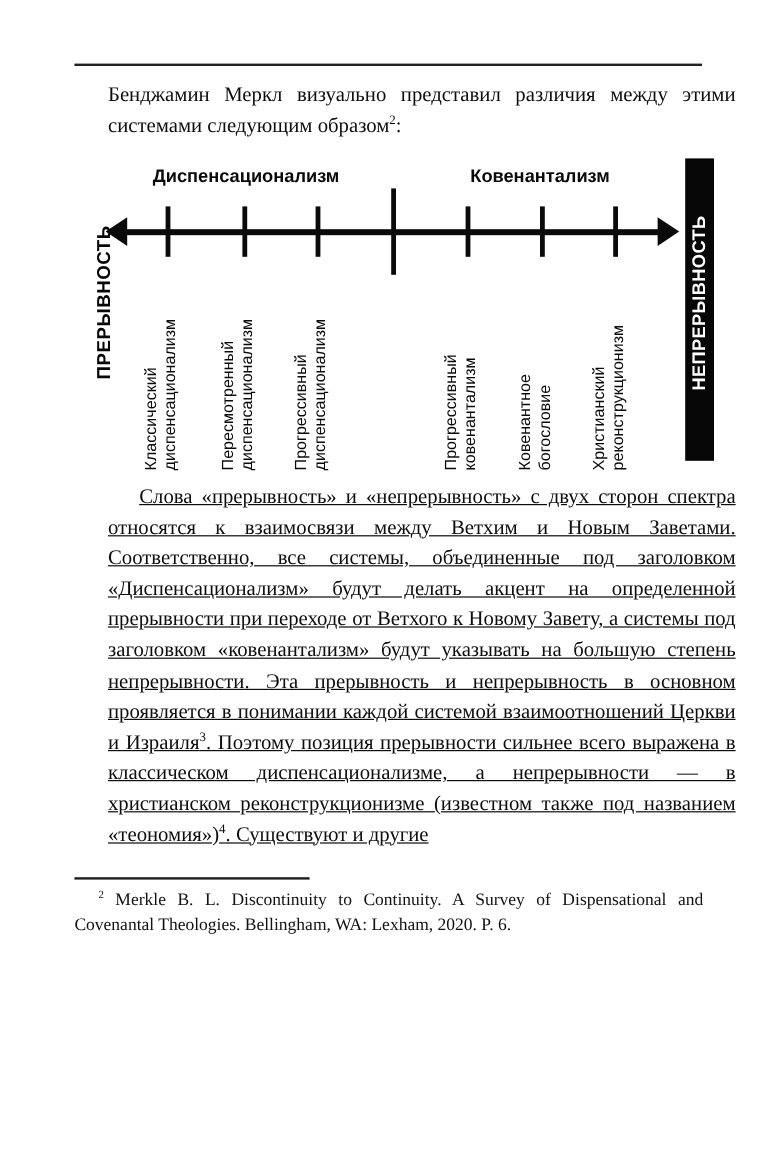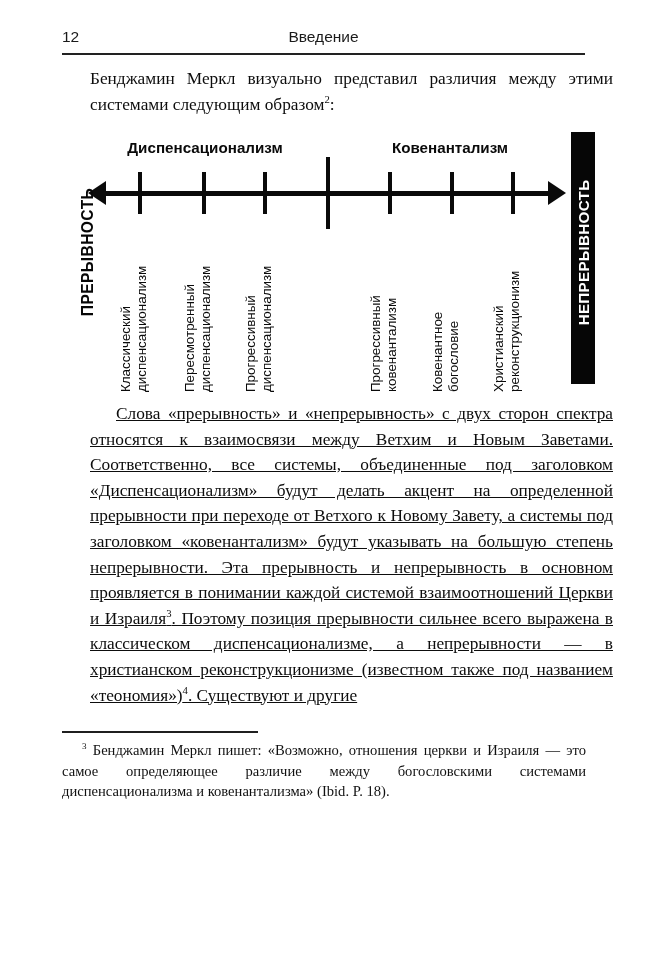--- a/index.html
+++ b/index.html
@@ -232,24 +232,20 @@
     color: #0a0a0a;
     white-space: nowrap;
     height: 170px;
   }
 </style>
 </head>
 <body>
 
 <div class="page">
 
-  <div class="runhead">
-    <span class="folio">12</span>
-    <span class="title">Введение</span>
-  </div>
   <div class="runhead-rule"></div>
 
   <div class="bodytext para-intro"><span>Бенджамин Меркл визуально представил различия между этими системами следующим образом</span><sup>2</sup>:</div>
 
   <div class="diagram">
 
     <div class="dg-heading h-disp">Диспенсационализм</div>
     <div class="dg-heading h-cov">Ковенантализм</div>
 
     <div class="axis-line"></div>
@@ -307,16 +303,16 @@
         <span class="ln">реконструкционизм</span>
       </div>
     </div>
 
   </div>
 
   <div class="bodytext para-main"><span>Слова «прерывность» и «непрерывность» с двух сторон спектра относятся к взаимосвязи между Ветхим и Новым Заветами. Соответственно, все системы, объединенные под заголовком «Диспенсационализм» будут делать акцент на определенной прерывности при переходе от Ветхого к Новому Завету, а системы под заголовком «ковенантализм» будут указывать на большую степень непрерывности. Эта прерывность и непрерывность в основном проявляется в понимании каждой системой взаимоотношений Церкви и Израиля</span><sup>3</sup><span>. Поэтому позиция прерывности сильнее всего выражена в классическом диспенсационализме, а непрерывности — в христианском реконструкционизме (известном также под названием «теономия»)</span><sup>4</sup><span>. Существуют и другие</span></div>
 
   <div class="fn-rule"></div>
   <div class="footnotes">
-    <p><sup>3</sup>&nbsp;<span>Бенджамин Меркл пишет: «Возможно, отношения церкви и Израиля — это самое определяющее различие между богословскими системами диспенсационализма и ковенантализма» (Ibid. P. 18).</span></p>
+    <p><sup>2</sup>&nbsp;<span>Merkle B. L. Discontinuity to Continuity. A Survey of Dispensational and Covenantal Theologies. Bellingham, WA: Lexham, 2020. P. 6.</span></p>
   </div>
 
 </div>
 
 </body></html>

